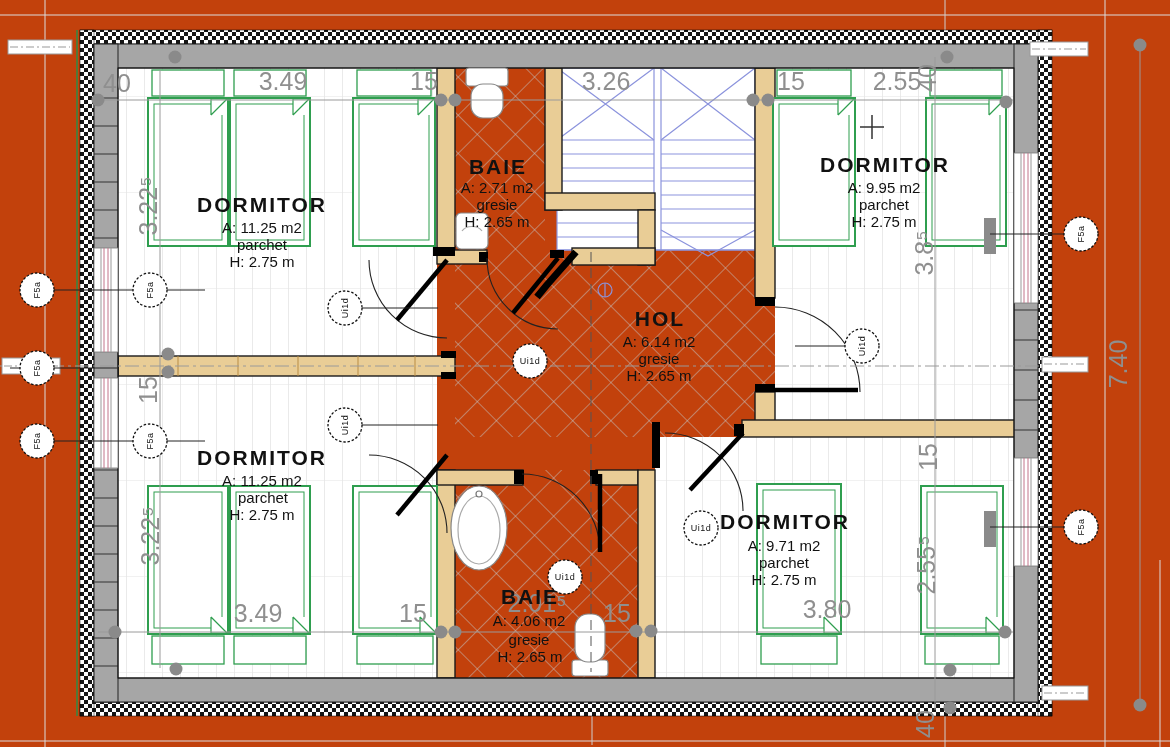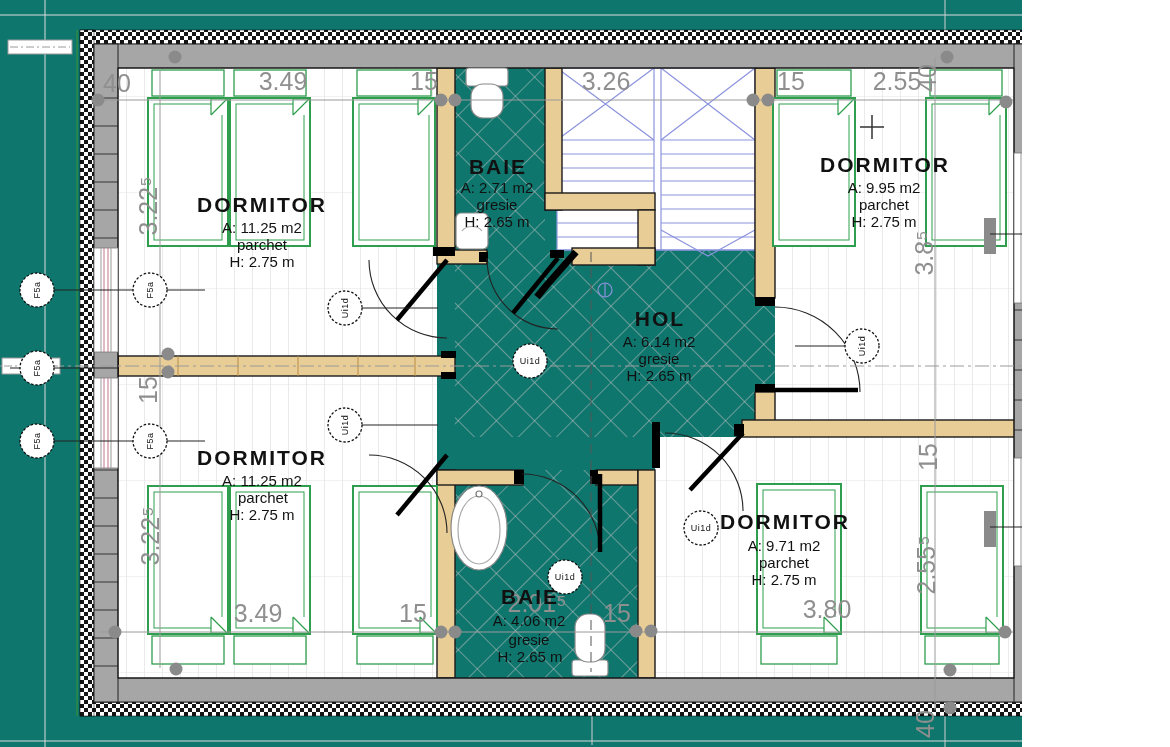--- a/index.html
+++ b/index.html
@@ -1,16 +1,16 @@
 <!DOCTYPE html>
 <html><head>
 <meta charset="utf-8">
 <style>
   html,body{margin:0;padding:0;background:#fff;}
-  #plan{position:relative;width:1022px;height:747px;background:#0f766e;overflow:hidden;}
+  #plan{position:relative;width:1170px;height:747px;background:#c2410c;overflow:hidden;}
   svg{position:absolute;left:0;top:0;}
   text{font-family:"Liberation Sans",sans-serif;}
   .dim{font-size:25px;fill:#8f8f8f;}
   .rname{font-size:21px;font-weight:bold;fill:#111;letter-spacing:2px;}
   .rinfo{font-size:15px;fill:#111;}
   .mtag{font-size:9px;fill:#111;letter-spacing:0.5px;}
 </style>
 </head>
 <body>
 

